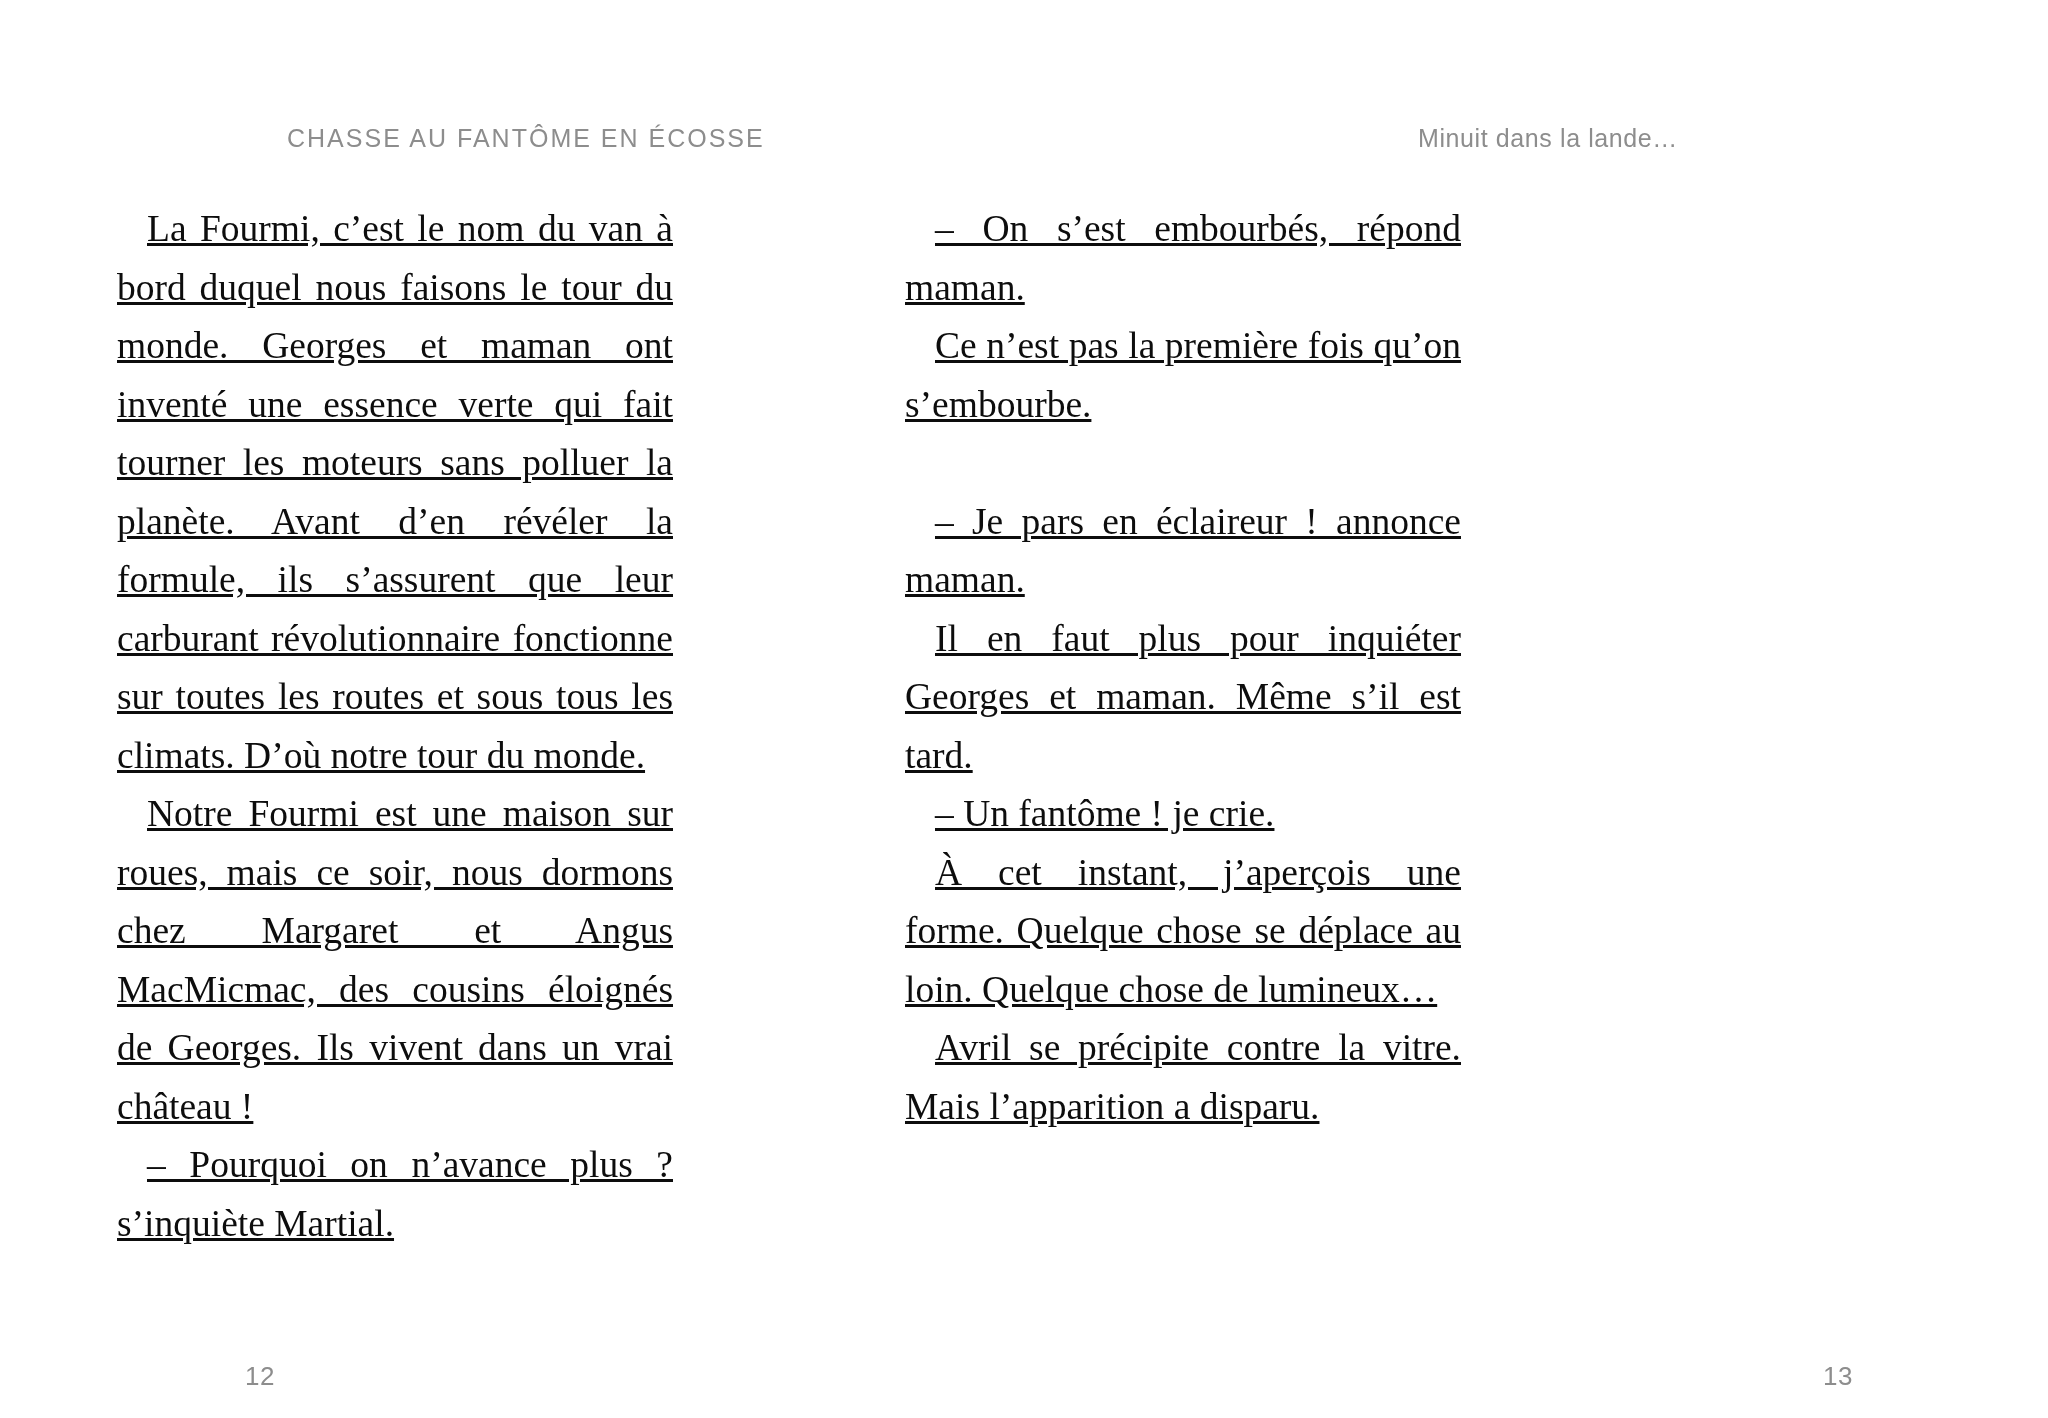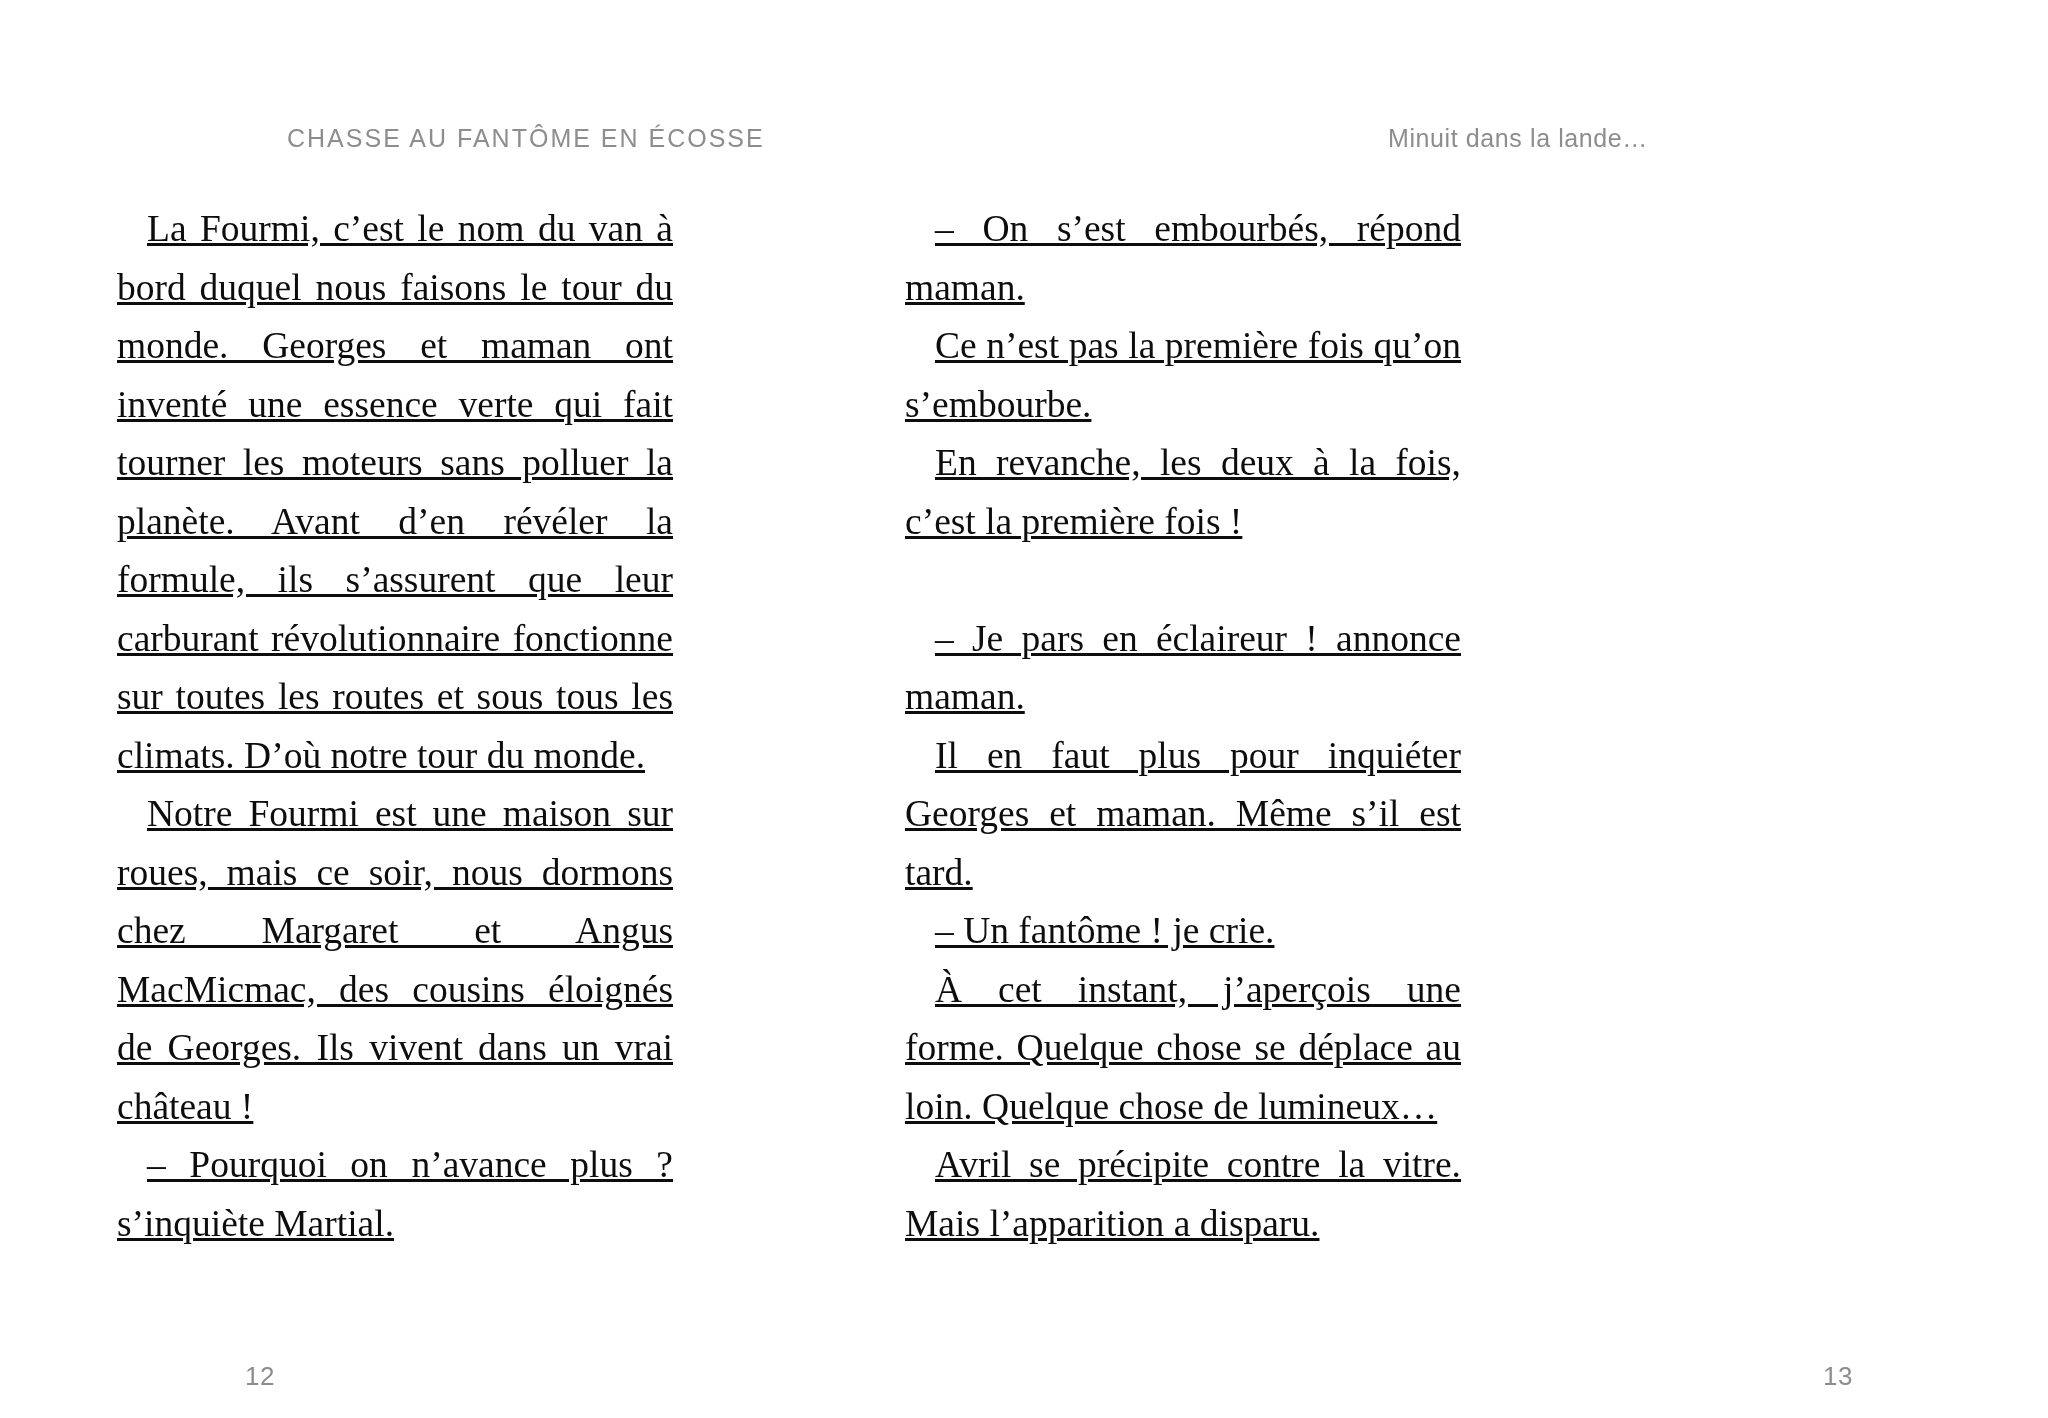--- a/index.html
+++ b/index.html
@@ -42,21 +42,21 @@
     letter-spacing: 1.1px;
     white-space: nowrap;
     font-weight: 400;
   }
   .running-head.left {
     left: 287px;
     letter-spacing: 2.0px;
     font-size: 25px;
   }
   .running-head.right {
-    left: 364px;
+    left: 394px;
     letter-spacing: 0.6px;
     font-size: 25px;
   }
 
   
   .textblock {
     position: absolute;
     top: 168px;
     width: 556px;
     font-size: 37.5px;
@@ -117,21 +117,20 @@
     <div class="folio">12</div>
   </div>
 
   <div class="page page-right">
 
     <div class="running-head right">Minuit dans la lande…</div>
 
     <div class="textblock">
       <p class="para">– On s’est embourbés, répond maman.</p>
       <p class="para">Ce n’est pas la première fois qu’on s’embourbe.</p>
-      <p class="para">En revanche, les deux à la fois, c’est la première fois !</p>
       <div class="blankline"></div>
       <p class="para">– Je pars en éclaireur ! annonce maman.</p>
       <p class="para">Il en faut plus pour inquiéter Georges et maman. Même s’il est tard.</p>
       <p class="para">– Un fantôme ! je crie.</p>
       <p class="para">À cet instant, j’aperçois une forme. Quelque chose se déplace au loin. Quelque chose de lumineux…</p>
       <p class="para">Avril se précipite contre la vitre. Mais l’apparition a disparu.</p>
     </div>
 
     <div class="folio">13</div>
   </div>

